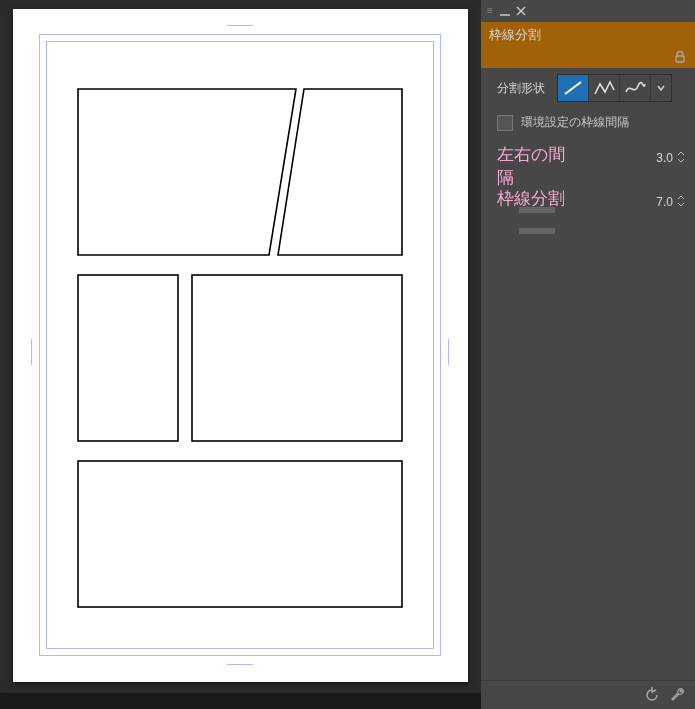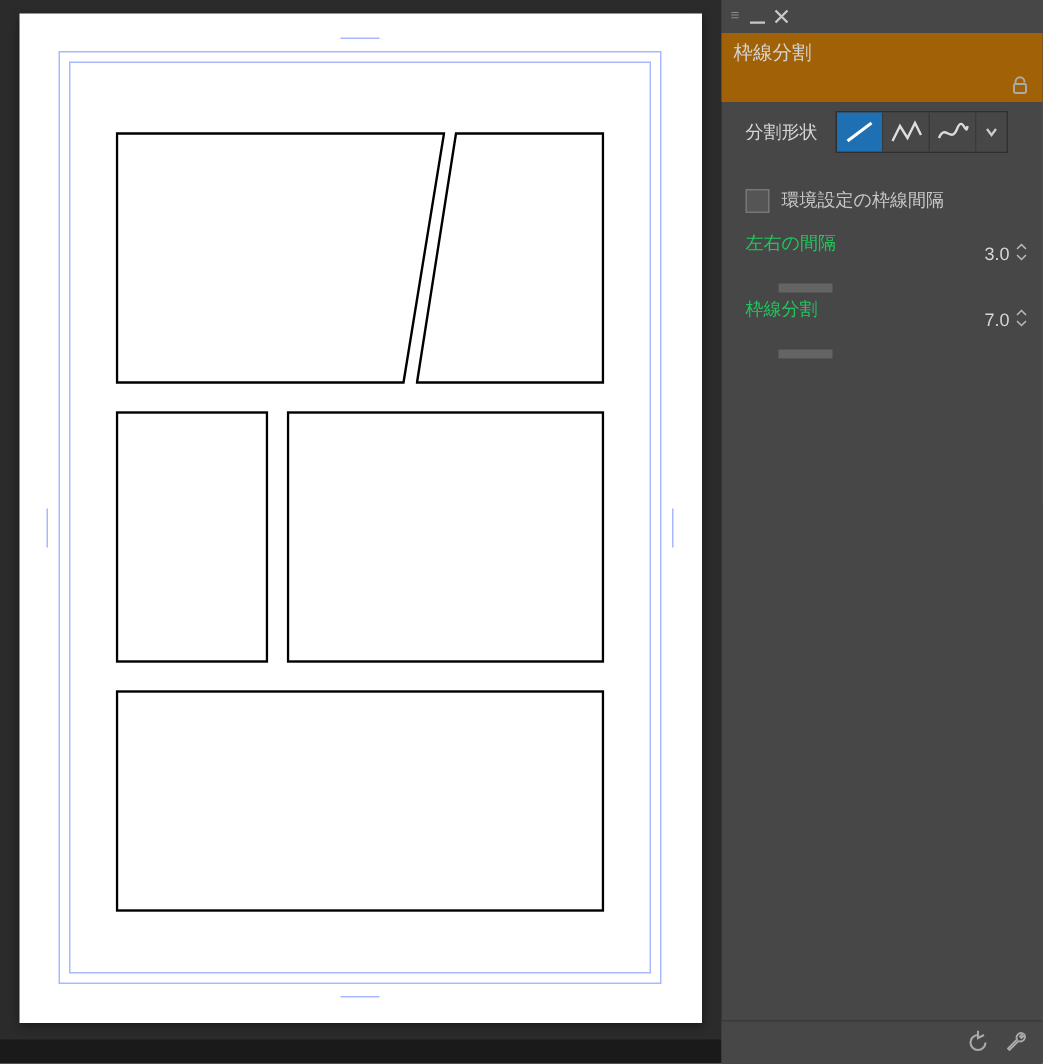--- a/index.html
+++ b/index.html
@@ -17,31 +17,31 @@
   .panel svg polygon, .panel svg rect{fill:#fff;stroke:#000;stroke-width:1.6}
   
   .toolpanel{position:absolute;left:481px;top:0;width:214px;height:709px;background:#474747}
   .tp-header{height:22px;display:flex;align-items:center;background:#474747;padding:0 6px;color:#bfbfbf}
   .tp-grip{display:inline-block;margin-right:4px;color:#8a8a8a;font-size:10px;line-height:10px}
   .tp-title{flex:1;text-align:center;font-size:12px}
   .tp-min,.tp-close{width:16px;height:16px;display:inline-flex;align-items:center;justify-content:center;color:#c8c8c8;cursor:pointer}
   .tp-sub{background:#a16207;padding:4px 8px 2px 8px;font-size:13px;color:#d6d6d6;position:relative;height:40px}
   .lock{position:absolute;right:8px;bottom:4px}
   .section{padding:6px 10px 0 16px}
-  .row{display:flex;align-items:center;margin-bottom:23px}
+  .row{display:flex;align-items:center;margin-bottom:12px}
   .row .lbl{width:60px;font-size:12px;color:#d6d6d6}
   .shape-group{display:flex;border:1px solid #2f2f2f;height:26px}
   .shape-btn{width:30px;height:26px;display:flex;align-items:center;justify-content:center;background:#474747;border-right:1px solid #3a3a3a;cursor:pointer}
   .shape-btn:last-of-type{border-right:none}
   .shape-btn.active{background:#1f6fb3}
   .shape-dd{width:20px;height:26px;display:flex;align-items:center;justify-content:center;background:#474747;cursor:pointer}
   .chk-row{display:flex;align-items:flex-end;margin:4px 0 12px 0}
   .chk{width:16px;height:16px;border:1px solid #777;background:#555;margin-right:8px;cursor:pointer;box-sizing:border-box}
   .spacing-row{display:flex;align-items:center;margin-bottom:14px}
-  .spacing-lbl{width:70px;font-size:12px;color:#22c55e}
+  .spacing-lbl{width:70px;font-size:17px;color:#f9a8d4}
   .slider-stub{width:36px;height:6px;background:#646464;margin-top:18px;position:absolute;left:22px}
   .spacing-col{position:relative;width:80px;height:30px}
   .val{margin-left:auto;font-size:12px;color:#d6d6d6;display:flex;align-items:flex-start;gap:2px}
   .spin{display:inline-flex;flex-direction:column;line-height:5px;font-size:8px;color:#bbb;margin-left:2px}
   .footer{position:absolute;left:0;bottom:0;right:0;height:28px;background:#474747;border-top:1px solid #3a3a3a;display:flex;align-items:center;justify-content:flex-end;padding-right:8px;gap:8px}
   .foot-icon{width:18px;height:18px;display:flex;align-items:center;justify-content:center;cursor:pointer;color:#aaa}
   svg{display:block}
 </style>
 </head>
 <body>

